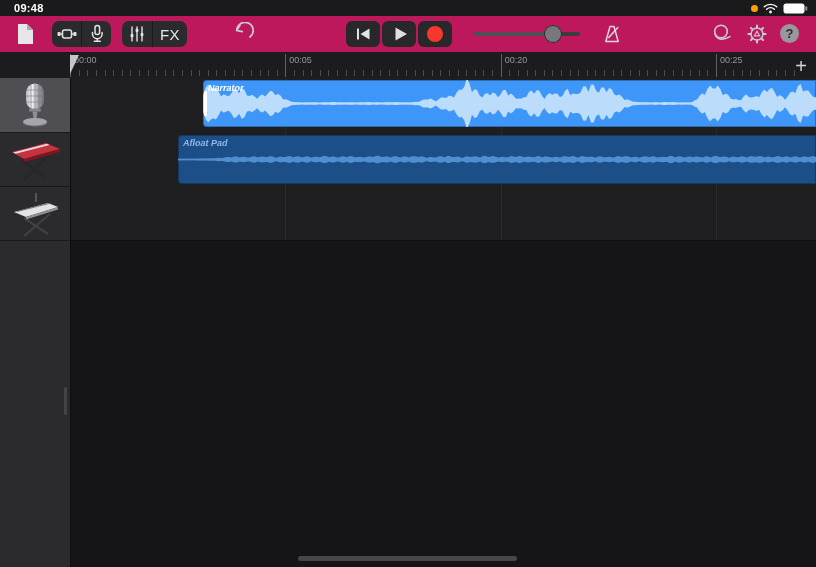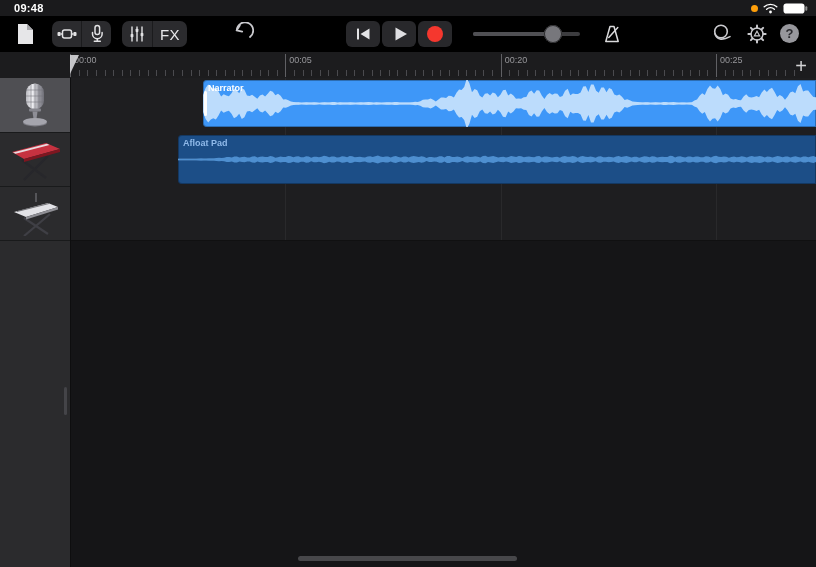--- a/index.html
+++ b/index.html
@@ -5,21 +5,21 @@
   html,body{margin:0;padding:0;background:#000;}
   .app{position:relative;width:816px;height:567px;background:#151517;overflow:hidden;
        font-family:"Liberation Sans",sans-serif;user-select:none;}
   .abs{position:absolute;}
   
   .statusbar{left:0;top:0;right:0;height:16px;background:#1A1A1C;}
   .time{left:14px;top:2px;color:#fff;font-size:11px;font-weight:700;letter-spacing:.3px;}
   .status-icons{right:8px;top:3px;display:flex;align-items:center;gap:5px;height:11px;}
   .recdot{width:7px;height:7px;border-radius:50%;}
   
-  .toolbar{left:0;top:16px;right:0;height:36px;background:#000000;border-bottom:1px solid #060607;}
+  .toolbar{left:0;top:16px;right:0;height:36px;background:#be185d;border-bottom:1px solid #060607;}
   .tbtn{display:flex;align-items:center;justify-content:center;background:transparent;border:0;padding:0;cursor:default;}
   .seg{background:#2B2B2E;border-radius:7px;display:flex;overflow:hidden;}
   .seg .tbtn{height:26px;}
   .seg .divider{width:1px;background:#1B1B1D;}
   .fx{color:#E8E8EA;font-size:15px;letter-spacing:.5px;}
   .transport{display:flex;gap:2px;}
   .transport .tbtn{width:34px;height:26px;background:#28282B;border-radius:6px;}
   .slider-track{width:107px;height:4px;border-radius:2px;background:#3C3C3F;}
   .slider-fill{height:4px;border-radius:2px;background:#505054;width:80px;}
   .slider-thumb{width:18px;height:18px;border-radius:50%;background:#77777C;box-shadow:0 0 0 1px #2a2a2c inset;}
@@ -36,21 +36,21 @@
   
   .row{left:70px;right:0;height:54px;background:#1E1E20;border-bottom:1px solid #101011;}
   .gridline{width:1px;background:#29292B;top:78px;height:162px;}
   
   .headercol{left:0;top:78px;bottom:0;width:70px;background:#2B2B2D;border-right:1px solid #0E0E0F;}
   .thead{left:0;width:70px;height:54px;border-bottom:1px solid #191A1B;display:flex;align-items:center;justify-content:center;}
   .thead.selected{background:#4F4F53;}
   .vscroll{left:64px;top:309px;width:3px;height:28px;border-radius:2px;background:#444448;}
   
   .region{position:absolute;box-shadow:inset 0 0 0 1px rgba(0,0,0,.28);overflow:hidden;}
-  .rlabel{position:absolute;left:5px;top:3px;font-size:9px;font-weight:700;white-space:nowrap;}
+  .rlabel{position:absolute;left:5px;top:3px;font-size:9px;font-weight:700;white-space:nowrap;font-style:italic;}
   .trim-handle{position:absolute;left:1px;top:11px;width:3px;height:25px;border-radius:2px;background:#fff;}
   .note{position:absolute;height:2px;border-radius:1px;}
   
   .hscroll{left:298px;top:556px;width:219px;height:5px;border-radius:2.5px;background:#47474A;}
   svg{display:block;}
 </style>
 </head>
 <body>
 
 <div class="app">

